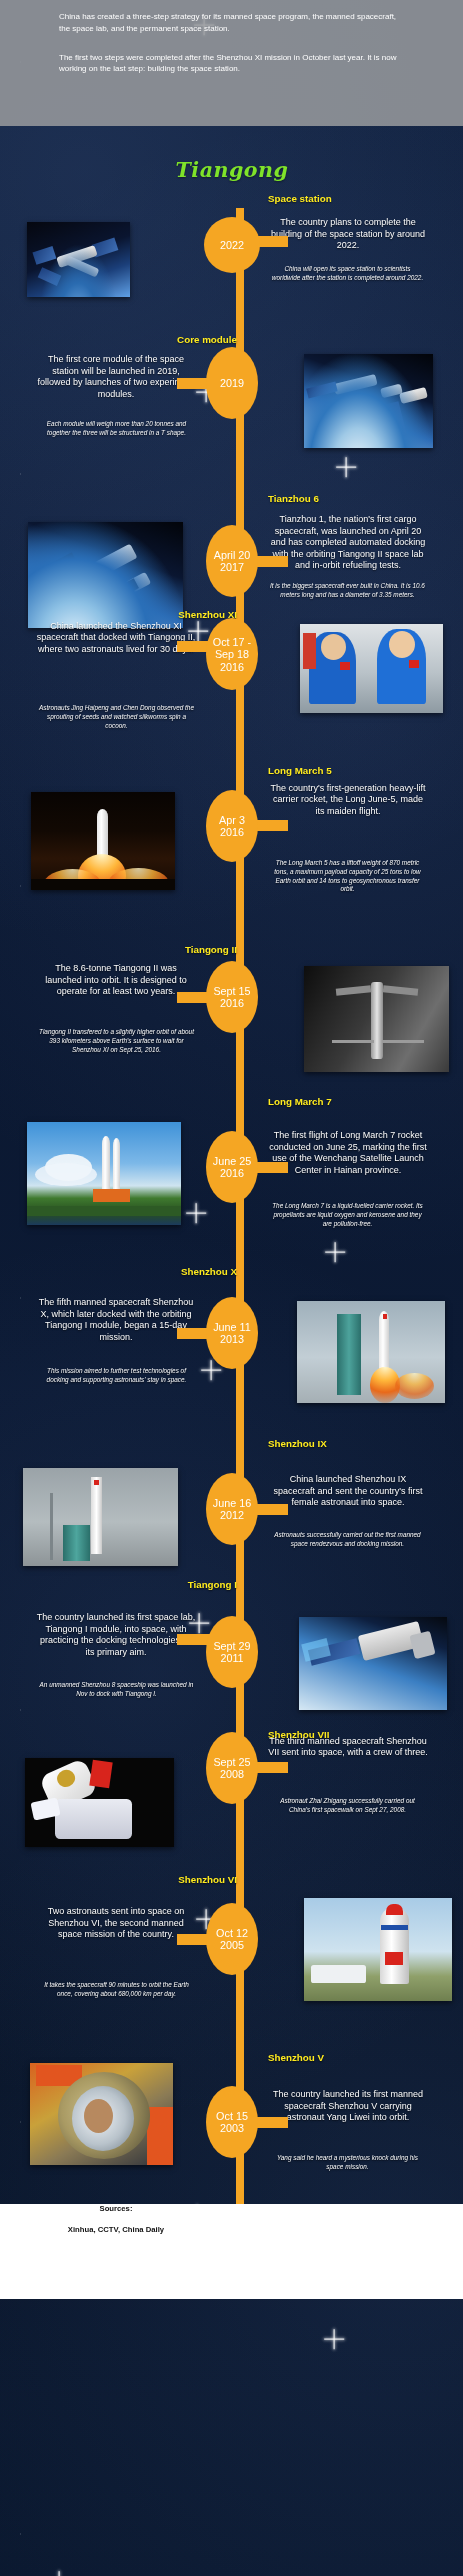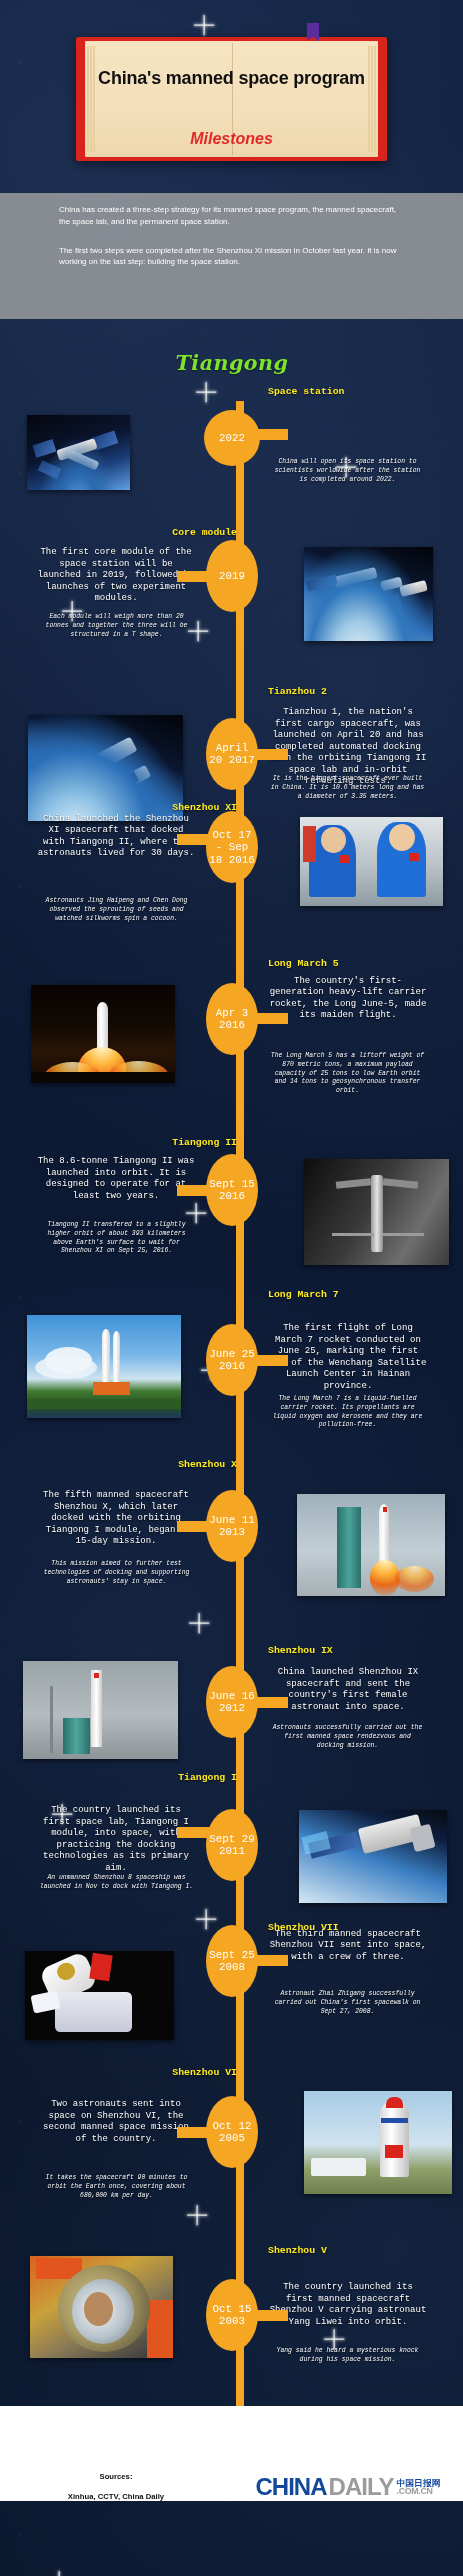--- a/index.html
+++ b/index.html
@@ -127,21 +127,21 @@
     text-align:center; color:#7fe32a; font-size:20.6px; font-style:italic;
     font-family:"DejaVu Serif", serif; font-weight:700;
     padding: 27px 0 5.2px 0; letter-spacing:0.5px;
     text-shadow: 0 1px 2.1px rgba(0,0,0,.4);
   }
   .spine {
     position:absolute; left:236px; top:82px; bottom:0; width:8.2px;
     background:#f5a623;
   }
 
-  .events { position:relative; padding-bottom: 22px; font-family: Liberation Mono, monospace; }
+  .events { position:relative; padding-bottom: 13px; }
 
   .ev { position:relative; min-height: 77px; }
   .ev-head {
     position:absolute; color:#ffeb1f; font-size:9.8px; font-weight:600;
     white-space:nowrap; text-shadow: 0 0.5px 1.5px rgba(0,0,0,.6);
   }
   .ev-head.right { left: 268px; }
   .ev-head.left  { right: 227px; text-align:right; }
 
   
@@ -202,21 +202,21 @@
   .flame {
     position:absolute; background:radial-gradient(circle at 50% 0,#fff6c9 0%,#ffb63a 35%,#e8691a 65%,rgba(200,60,10,0) 100%);
     border-radius:50%;
   }
   .panel { position:absolute; background:linear-gradient(135deg,#1c3f7d,#3f6fb5); }
   .module { position:absolute; background:linear-gradient(180deg,#e9e9e9,#b9b9b9); border-radius:3.1px; }
 
   
   .footer {
     position:relative; background:#fff; height:95px;
-    display:flex; align-items:flex-end;
+    display:flex; align-items:flex-start;
   }
   .footer .sources {
     width:50%; text-align:center; color:#111;
   }
   .footer .sources .s1 { font-size:7.7px; font-weight:700; margin-bottom:11.3px; }
   .footer .sources .s2 { font-size:7.7px; font-weight:700; }
   .footer .logo {
     width:50%; display:flex; align-items:center; justify-content:center; gap:2.1px;
   }
   .logo .china { color:#13489b; font-size:24px; font-weight:800; letter-spacing:-1px; }
@@ -244,35 +244,20 @@
   <div class="sparkle" style="left:211px;top:1370px"></div>
   <div class="sparkle" style="left:199px;top:1623px"></div>
   <div class="sparkle" style="left:62px;top:1814px"></div>
   <div class="sparkle" style="left:206px;top:1919px"></div>
   <div class="sparkle" style="left:197px;top:2215px"></div>
   <div class="sparkle" style="left:334px;top:2339px"></div>
   <div class="sparkle" style="left:59px;top:2581px"></div>
   <div class="sparkle" style="left:70px;top:2749px"></div>
   <div class="sparkle" style="left:196px;top:2787px"></div>
 
-  <div class="hero">
-    <div class="book">
-      <div class="bookmark"></div>
-      <div class="pages">
-        <div class="edge l1"></div>
-          <div class="edge l2"></div>
-          <div class="edge l3"></div>
-        <div class="edge r1"></div>
-          <div class="edge r2"></div>
-          <div class="edge r3"></div>
-        <div class="book-title">China's manned space program</div>
-        <div class="book-sub">Milestones</div>
-      </div>
-    </div>
-  </div>
 
   <div class="intro">
     <p>China has created a three-step strategy for its manned space program, the manned spacecraft, the space lab, and the permanent space station.</p>
     <p>The first two steps were completed after the Shenzhou XI mission in October last year. It is now working on the last step: building the space station.</p>
   </div>
 
   <div class="timeline-wrap">
     <div class="timeline-title">Tiangong</div>
     <div class="spine"></div>
 
@@ -283,41 +268,42 @@
         <div class="photo ph-space" style="left:27px;top:35px;width:103px;height:75px">
           <div class="panel" style="left:7.2px;top:27px;width:20.6px;height:13.4px;transform:rotate(-18deg)"></div>
           <div class="panel" style="left:66px;top:18.5px;width:24px;height:13.4px;transform:rotate(-18deg)"></div>
           <div class="module" style="left:30px;top:29px;width:40px;height:11.3px;transform:rotate(-18deg)"></div>
           <div class="module" style="left:38px;top:40px;width:34px;height:9.3px;transform:rotate(24deg)"></div>
           <div class="panel" style="left:12.4px;top:49px;width:20.6px;height:11.3px;transform:rotate(24deg)"></div>
           <div class="sky" style="background:radial-gradient(ellipse at 50% 135%, #7fb8ef 0%, #2a6bb0 28%, rgba(0,0,0,0) 55%)"></div>
         </div>
         <div class="node circle" style="top:30px">2022</div>
         <div class="connector right" style="top:49px"></div>
+        <div class="ev-body right" style="top:30px">The country plans to complete the building of the space station by around 2022.</div>
         <div class="ev-note right" style="top:78px">China will open its space station to scientists worldwide after the station is completed around 2022.</div>
       </div>
 
       <div class="ev" style="height:135px">
         <div class="ev-head left" style="top:9.3px">Core module</div>
         <div class="photo ph-earth" style="left:304px;top:30px;width:129px;height:94px">
           <div class="module" style="left:30px;top:25px;width:43px;height:11.3px;transform:rotate(-14deg)"></div>
           <div class="module" style="left:77px;top:32px;width:20.6px;height:10.3px;transform:rotate(-14deg)"></div>
           <div class="module" style="left:96px;top:36px;width:27px;height:11.3px;transform:rotate(-14deg)"></div>
           <div class="panel" style="left:3.1px;top:31px;width:30px;height:10.3px;transform:rotate(-14deg)"></div>
           <div class="panel" style="left:80px;top:49px;width:18.5px;height:36px;transform:rotate(-14deg)"></div>
           <div class="sky" style="background:radial-gradient(ellipse at 42% 120%, #eef6fb 0%, #9fc9e6 24%, #2f77bd 46%, rgba(0,0,0,0) 72%)"></div>
         </div>
         <div class="node" style="top:23px">2019</div>
         <div class="connector left" style="top:54px"></div>
         <div class="ev-body left" style="top:30px">The first core module of the space station will be launched in 2019, followed by launches of two experiment modules.</div>
         <div class="ev-note left" style="top:96px">Each module will weigh more than 20 tonnes and together the three will be structured in a T shape.</div>
       </div>
 
       <div class="ev" style="height:155px">
-        <div class="ev-head right" style="top:34px">Tianzhou 2</div>
+        <div class="ev-head right" style="top:34px">Tianzhou 6</div>
         <div class="photo ph-earth" style="left:28px;top:63px;width:155px;height:106px">
           <div class="module" style="left:52px;top:34px;width:57px;height:15.5px;transform:rotate(-28deg)"></div>
           <div class="module" style="left:92px;top:56px;width:30px;height:13.4px;transform:rotate(-28deg)"></div>
           <div class="panel" style="left:5.2px;top:40px;width:44px;height:11.3px;background:#12161f;transform:rotate(-28deg)"></div>
           <div class="panel" style="left:67px;top:66px;width:44px;height:11.3px;background:#12161f;transform:rotate(-28deg)"></div>
           <div class="sky" style="background:radial-gradient(ellipse at 30% 110%, #dff0fb 0%, #8cc0e4 22%, #2a6fb8 48%, rgba(0,0,0,0) 74%)"></div>
         </div>
         <div class="node" style="top:66px">April 20 2017</div>
         <div class="connector right" style="top:97px"></div>
         <div class="ev-body right" style="top:55px">Tianzhou 1, the nation's first cargo spacecraft, was launched on April 20 and has completed automated docking with the orbiting Tiangong II space lab and in-orbit refueling tests.</div>
@@ -400,21 +386,21 @@
           <div class="flame" style="left:73px;top:66px;width:30px;height:36px"></div>
           <div class="flame" style="left:98px;top:72px;width:39px;height:26px;opacity:.75"></div>
         </div>
         <div class="node" style="top:61px">June 11 2013</div>
         <div class="connector left" style="top:92px"></div>
         <div class="ev-body left" style="top:61px">The fifth manned spacecraft Shenzhou X, which later docked with the orbiting Tiangong I module, began a 15-day mission.</div>
         <div class="ev-note left" style="top:131px">This mission aimed to further test technologies of docking and supporting astronauts' stay in space.</div>
       </div>
 
       <div class="ev" style="height:160px">
-        <div class="ev-head right" style="top:56px">Shenzhou IX</div>
+        <div class="ev-head right" style="top:42px">Shenzhou IX</div>
         <div class="photo ph-haze" style="left:23px;top:72px;width:155px;height:98px">
           <div class="sky" style="background:linear-gradient(180deg,#9aa3a8 0%,#b4bcbf 55%,#8d9497 100%)"></div>
           <div class="obj" style="left:68px;top:8.2px;width:11.3px;height:77px;background:linear-gradient(90deg,#dcdcdc,#fff,#c8c8c8)"></div>
           <div class="obj" style="left:71px;top:11.3px;width:4.6px;height:5.2px;background:#d8241c"></div>
           <div class="obj" style="left:40px;top:57px;width:27px;height:36px;background:linear-gradient(90deg,#2a6f6a,#4ea69e,#2a6f6a)"></div>
           <div class="obj" style="left:27px;top:25px;width:3.1px;height:67px;background:#7c8589"></div>
         </div>
         <div class="node" style="top:77px">June 16 2012</div>
         <div class="connector right" style="top:108px"></div>
         <div class="ev-body right" style="top:78px">China launched Shenzhou IX spacecraft and sent the country's first female astronaut into space.</div>
@@ -484,23 +470,15 @@
 
     </div>
   </div>
 
   <div class="footer">
     <div class="spine-foot"></div>
     <div class="sources">
       <div class="s1">Sources:</div>
       <div class="s2">Xinhua, CCTV, China Daily</div>
     </div>
-    <div class="logo">
-      <span class="china">CHINA</span>
-      <span class="daily">DAILY</span>
-      <span class="cn-wrap">
-        <span class="cn-top">中国日报网</span>
-        <span class="cn-bot">.COM.CN</span>
-      </span>
-    </div>
   </div>
 </div>
 
 
 </body></html>

